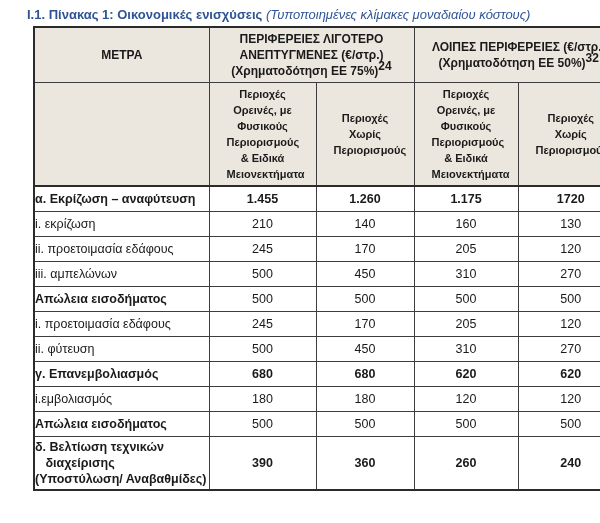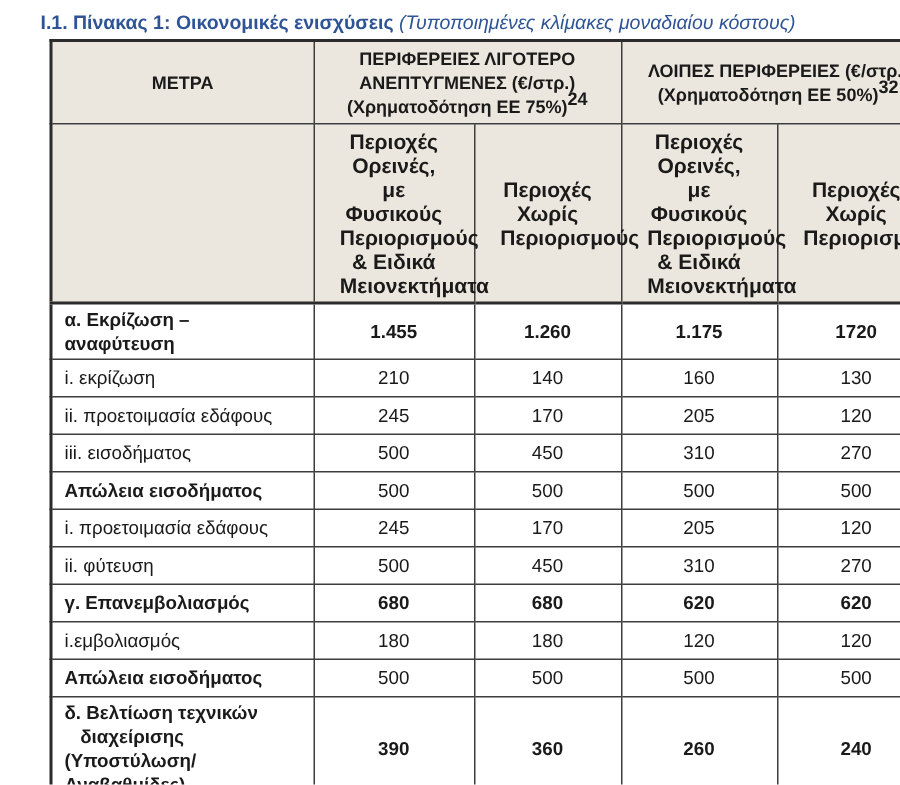--- a/index.html
+++ b/index.html
@@ -58,37 +58,37 @@
     font-size: 12px;
     height: 53px;
     padding: 6px 4px;
   }
   th.group-header {
     font-size: 12px;
     line-height: 16px;
     padding: 3px 10px;
   }
   th.sub-header {
-    font-size: 14px;
+    font-size: 11px;
     line-height: 16px;
     height: 97px;
     padding: 3px 17px;
   }
   th.empty-head { height: 97px; }
   thead tr.sub-row th { border-bottom: 2px solid #2b2b2b; }
   sup.fnote {
     font-size: 12px;
     vertical-align: super;
     line-height: 0;
   }
 
   tbody td { height: 25px; }
   td.label-cell {
     text-align: left;
-    padding: 2px 8px;
+    padding: 2px 0;
     font-size: 12.5px;
     line-height: 16px;
     white-space: pre-wrap;
   }
   td.value-cell {
     text-align: center;
     font-size: 12.5px;
     padding: 2px 12px;
   }
   .lbl-bold { font-weight: bold; }
@@ -148,21 +148,21 @@
 
   <tr>
     <td class="label-cell">ii. προετοιμασία εδάφους</td>
     <td class="value-cell">245</td>
     <td class="value-cell">170</td>
     <td class="value-cell">205</td>
     <td class="value-cell">120</td>
   </tr>
 
   <tr>
-    <td class="label-cell">iii. εισοδήματος</td>
+    <td class="label-cell">iii. αμπελώνων</td>
     <td class="value-cell">500</td>
     <td class="value-cell">450</td>
     <td class="value-cell">310</td>
     <td class="value-cell">270</td>
   </tr>
 
   <tr>
     <td class="label-cell lbl-bold">Απώλεια εισοδήματος</td>
     <td class="value-cell">500</td>
     <td class="value-cell">500</td>

